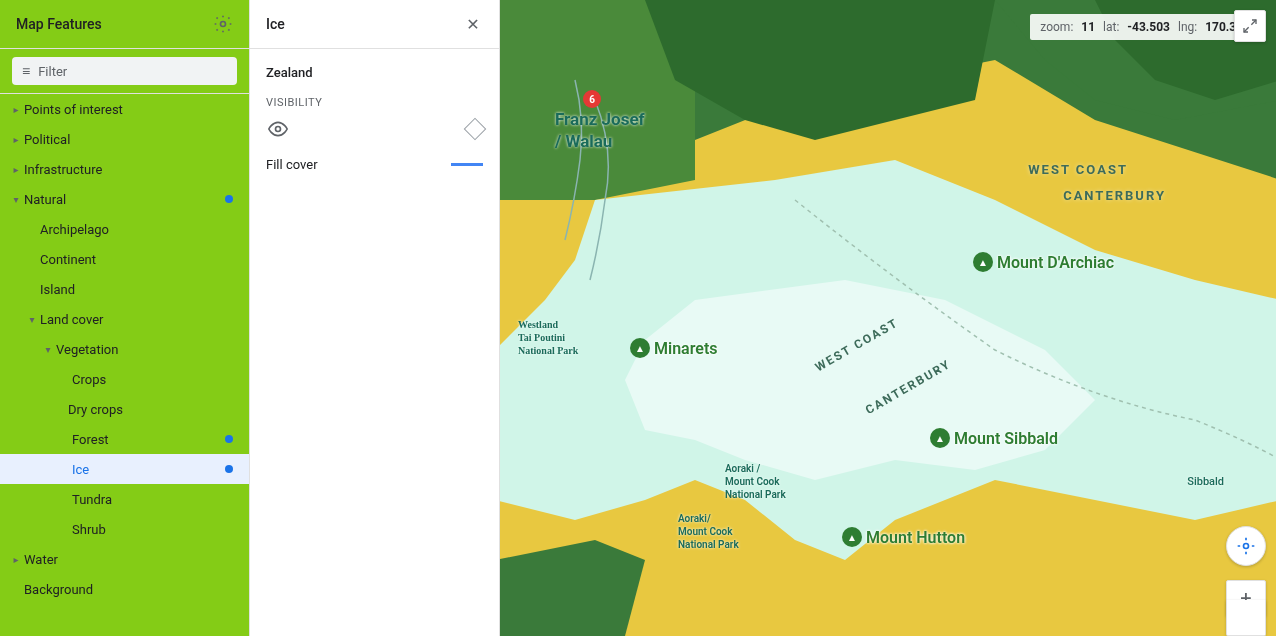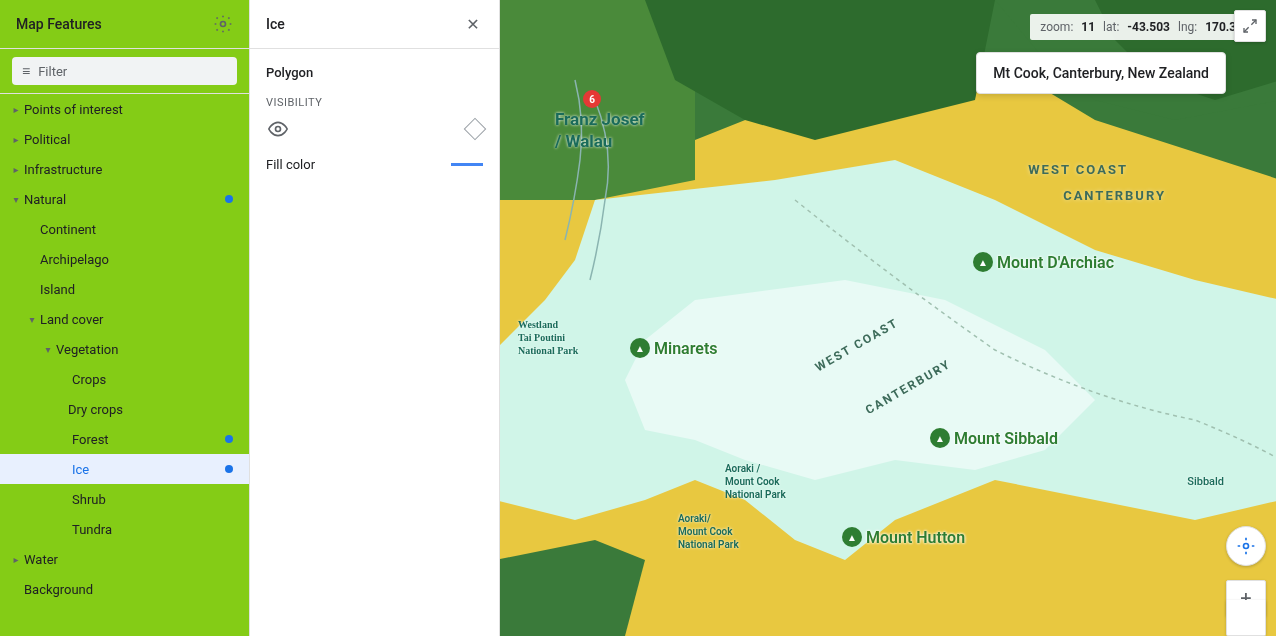--- a/index.html
+++ b/index.html
@@ -345,25 +345,25 @@
         <span class="expand-icon">▸</span>
         <span class="item-label">Infrastructure</span>
       </div>
       <div class="tree-item" style="padding-left: 8px;">
         <span class="expand-icon">▾</span>
         <span class="item-label">Natural</span>
         <span class="dot"></span>
       </div>
       <div class="tree-item" style="padding-left: 24px;">
         <span class="expand-icon"></span>
+        <span class="item-label">Archipelago</span>
+      </div>
+      <div class="tree-item" style="padding-left: 24px;">
+        <span class="expand-icon"></span>
         <span class="item-label">Continent</span>
-      </div>
-      <div class="tree-item" style="padding-left: 24px;">
-        <span class="expand-icon"></span>
-        <span class="item-label">Archipelago</span>
       </div>
       <div class="tree-item" style="padding-left: 24px;">
         <span class="expand-icon"></span>
         <span class="item-label">Island</span>
       </div>
       <div class="tree-item" style="padding-left: 24px;">
         <span class="expand-icon">▾</span>
         <span class="item-label">Land cover</span>
       </div>
       <div class="tree-item" style="padding-left: 40px;">
@@ -383,58 +383,58 @@
         <span class="item-label">Forest</span>
         <span class="dot"></span>
       </div>
       <div class="tree-item active" style="padding-left: 56px;">
         <span class="expand-icon"></span>
         <span class="item-label">Ice</span>
         <span class="dot"></span>
       </div>
       <div class="tree-item" style="padding-left: 56px;">
         <span class="expand-icon"></span>
+        <span class="item-label">Tundra</span>
+      </div>
+      <div class="tree-item" style="padding-left: 56px;">
+        <span class="expand-icon"></span>
         <span class="item-label">Shrub</span>
-      </div>
-      <div class="tree-item" style="padding-left: 56px;">
-        <span class="expand-icon"></span>
-        <span class="item-label">Tundra</span>
       </div>
       <div class="tree-item" style="padding-left: 8px;">
         <span class="expand-icon">▸</span>
         <span class="item-label">Water</span>
       </div>
       <div class="tree-item" style="padding-left: 8px;">
         <span class="expand-icon"></span>
         <span class="item-label">Background</span>
       </div>
     </div>
 </div>
 
 <div class="middle-panel">
   <div class="middle-header">
     <span class="middle-title">Ice</span>
     <div class="close-icon">✕</div>
   </div>
   <div class="middle-body">
-    <div class="polygon-label">Polygon</div>
+    <div class="polygon-label">Zealand</div>
     <div class="section-label">Visibility</div>
     <div class="visibility-row">
       <div class="visibility-icons">
         <div class="vis-icon">
           <svg width="20" height="20" viewBox="0 0 24 24" fill="none" stroke="#5f6368" stroke-width="2">
             <path d="M1 12s4-8 11-8 11 8 11 8-4 8-11 8-11-8-11-8z"></path>
             <circle cx="12" cy="12" r="3"></circle>
           </svg>
         </div>
       </div>
       <div class="diamond-icon"></div>
     </div>
     <div class="fill-color-row">
-      <span class="fill-color-label">Fill color</span>
+      <span class="fill-color-label">Fill cover</span>
       <div class="fill-color-line"></div>
     </div>
   </div>
 </div>
 
 <div class="map-panel">
 
   <svg class="map-canvas" viewBox="0 0 786 636" preserveAspectRatio="xMidYMid slice">
 
     <rect width="786" height="636" fill="#e8c840"></rect>
@@ -460,23 +460,20 @@
     <div class="map-info">
       <span>zoom:</span>
       <strong>11</strong>
       <span>lat:</span>
       <strong>-43.503</strong>
       <span>lng:</span>
       <strong>170.306</strong>
     </div>
   </div>
 
-  <div class="tooltip-box" style="top:52px; right:50px;">
-    <span>Mt Cook, Canterbury, New Zealand</span>
-  </div>
 
   <div class="fullscreen-btn" style="top:10px; right:10px;">
     <svg width="16" height="16" viewBox="0 0 24 24" fill="none" stroke="currentColor" stroke-width="2">
       <polyline points="15 3 21 3 21 9"></polyline>
       <polyline points="9 21 3 21 3 15"></polyline>
       <line x1="21" y1="3" x2="14" y2="10"></line>
       <line x1="3" y1="21" x2="10" y2="14"></line>
     </svg>
   </div>
 

